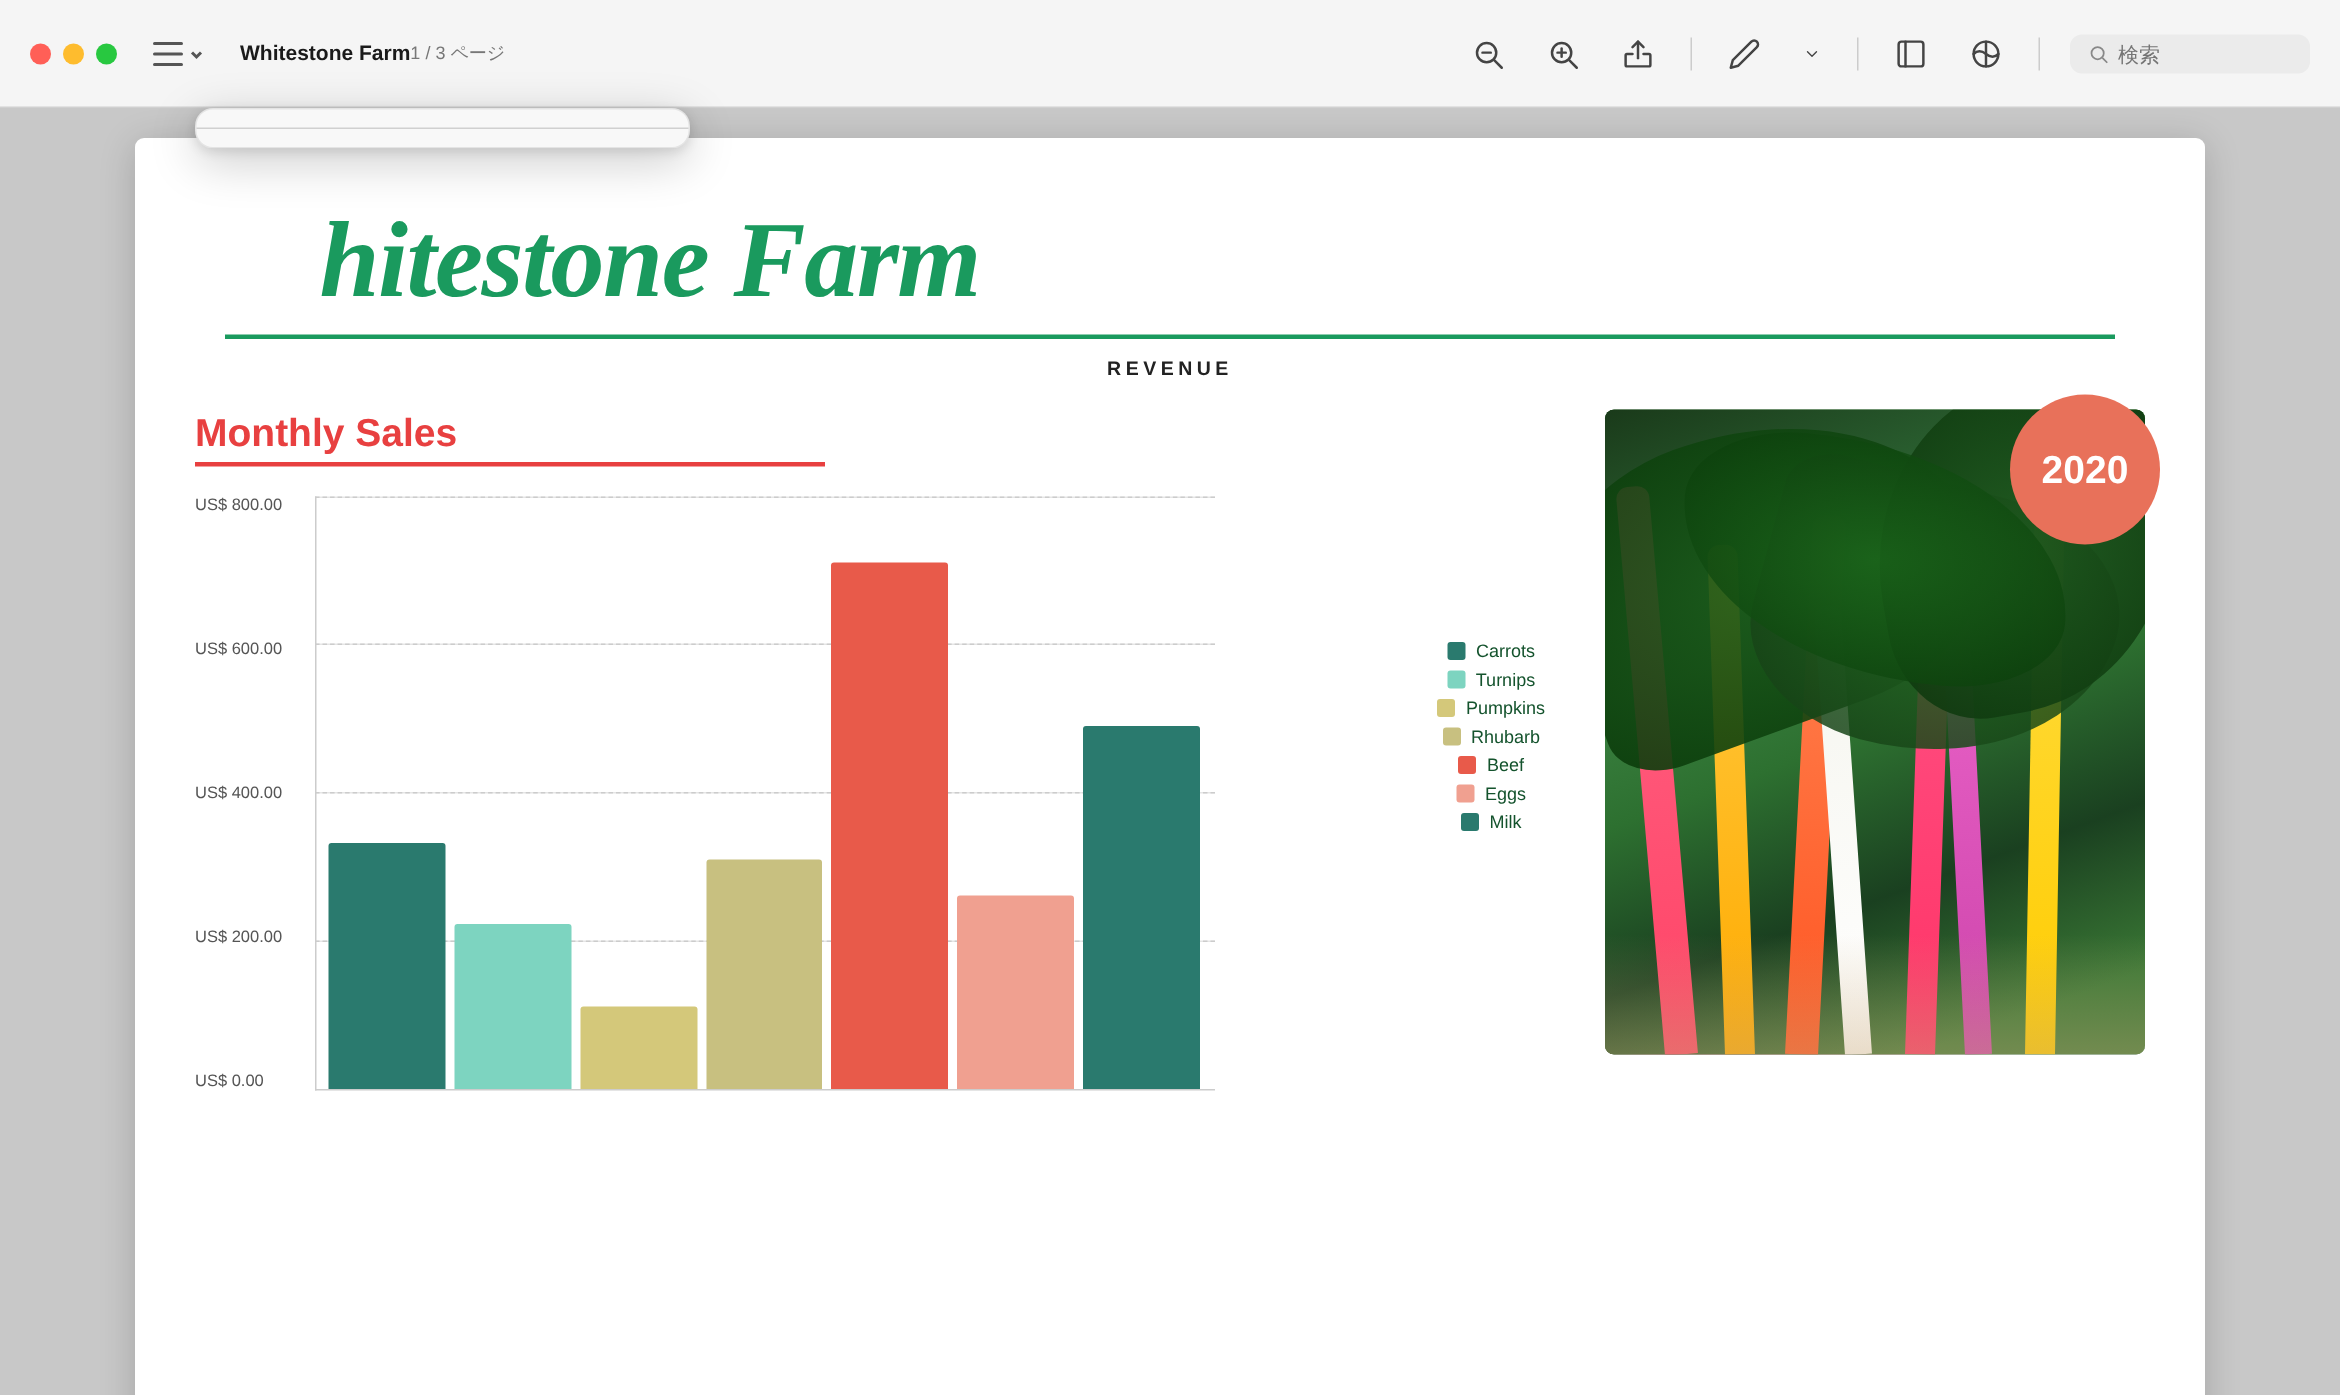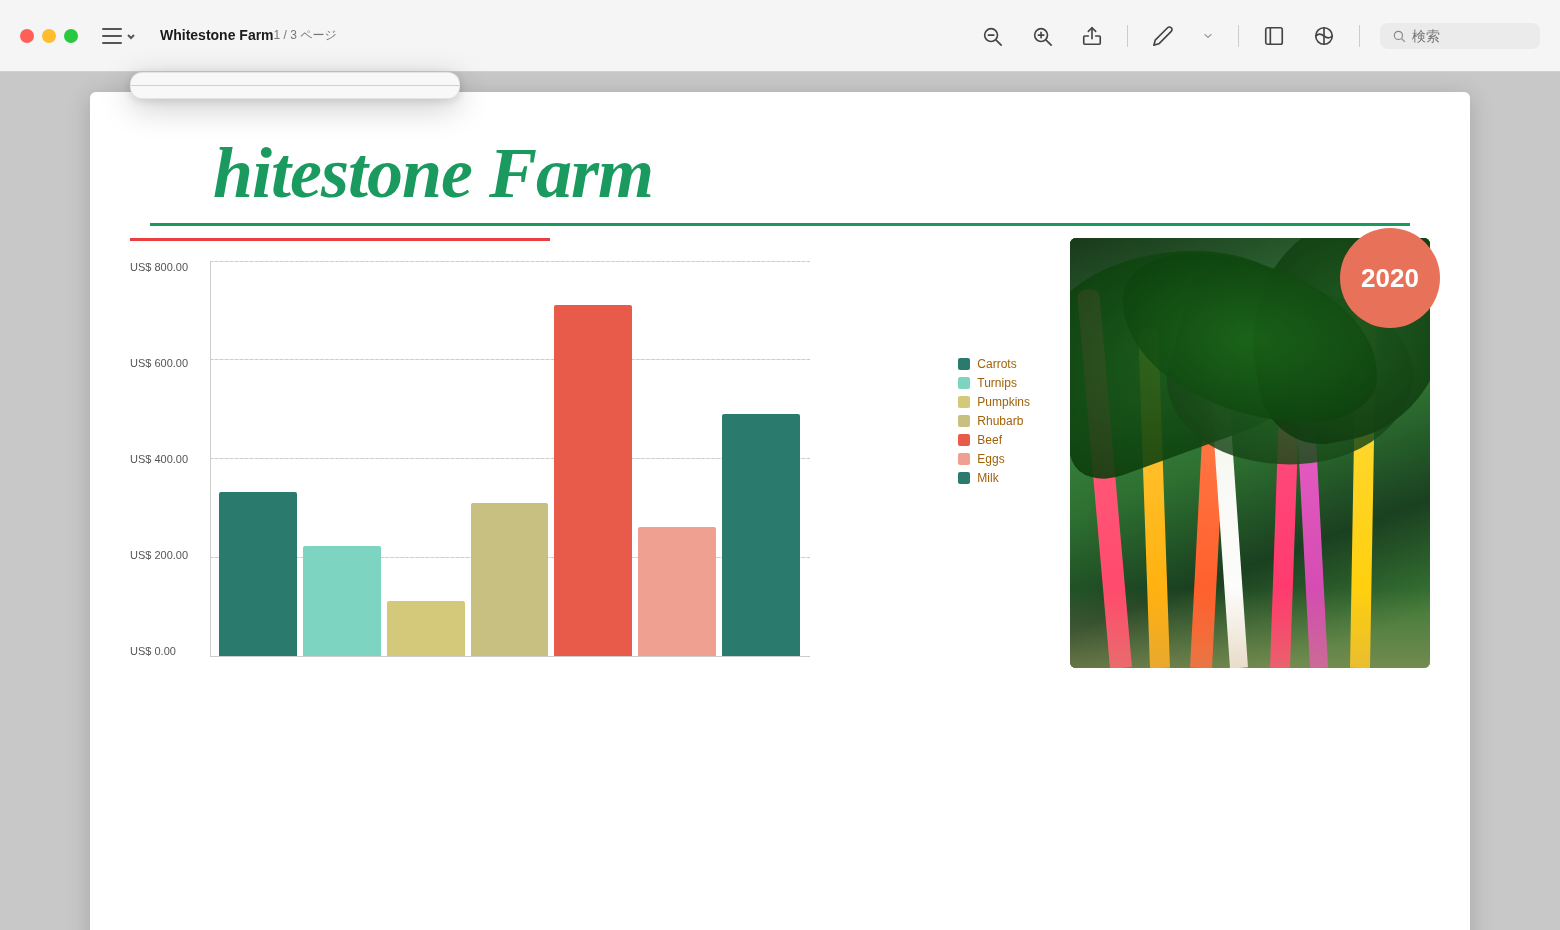--- a/index.html
+++ b/index.html
@@ -268,21 +268,22 @@
       gap: 5px;
       position: absolute;
       right: -200px;
       top: 80px;
     }
     .legend-item {
       display: flex;
       align-items: center;
       gap: 7px;
       font-size: 12px;
-      color: #a16207;
+      color: #14532d;
+      justify-content: center;
     }
     .legend-swatch {
       width: 12px;
       height: 12px;
       border-radius: 2px;
       flex-shrink: 0;
     }
 
     
     .image-section {
@@ -468,25 +469,27 @@
 
 <div class="main-area">
 
   <div class="document-page">
 
     <div class="farm-header">
       <div class="farm-title">
         <span style="opacity:0">W</span><span>hitestone Farm</span>
       </div>
       <div class="farm-divider"></div>
+      <div class="revenue-label">REVENUE</div>
     </div>
 
     <div class="content-body">
 
       <div class="chart-section">
+        <div class="chart-title">Monthly Sales</div>
         <div class="chart-title-underline"></div>
 
         <div class="chart-container">
 
           <div class="chart-grid-lines">
             <div class="grid-line"></div>
             <div class="grid-line"></div>
             <div class="grid-line"></div>
             <div class="grid-line"></div>
             <div class="grid-line" style="opacity:0"></div>

